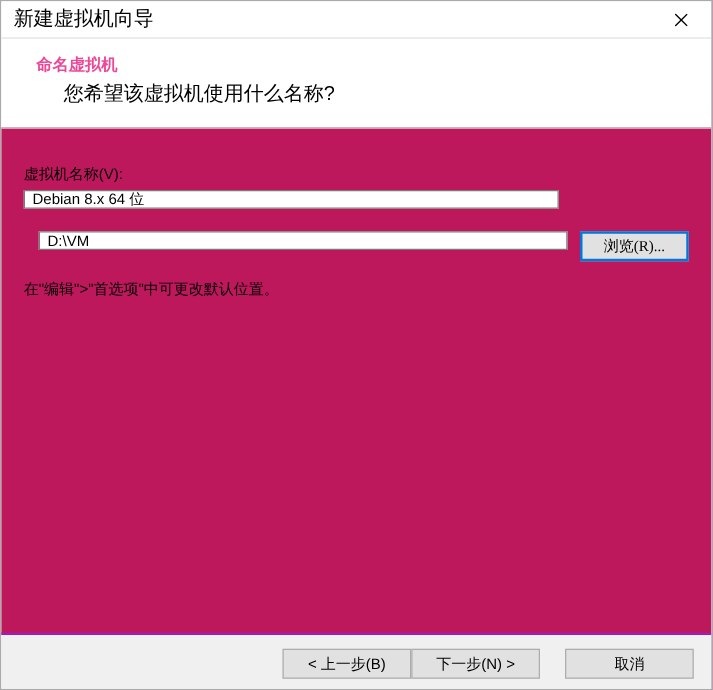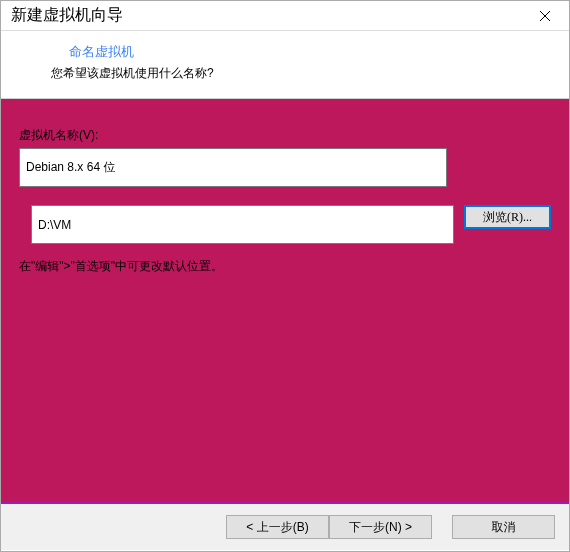--- a/index.html
+++ b/index.html
@@ -40,45 +40,44 @@
     .titlebar-close svg {
       width: 10px;
       height: 10px;
     }
     .header {
       background: #ffffff;
       padding: 12px 20px 16px 28px;
     }
     .header-title {
       font-size: 13px;
-      font-weight: normal;
-      color: #3b82f6;
+      font-weight: bold;
+      color: #ec4899;
       margin-bottom: 4px;
-      margin-left: 40px;
     }
     .header-subtitle {
-      font-size: 12px;
+      font-size: 16px;
       color: #000;
       margin-left: 22px;
     }
     .content-wrapper {
       border-top: 1px solid #cfcfcf;
       border-bottom: 2px solid #a21caf;
       background: #be185d;
       padding: 28px 18px;
       height: 406px;
     }
     .form-label {
       font-size: 12px;
       color: #000;
       margin-bottom: 4px;
     }
     .text-input {
       width: 428px;
-      height: 39px;
+      height: 15px;
       border: 1px solid #7a7a7a;
       background: #ffffff;
       padding: 2px 6px;
       font-size: 12px;
       font-family: inherit;
       color: #000;
       display: block;
     }
     .row-gap {
       height: 18px;

